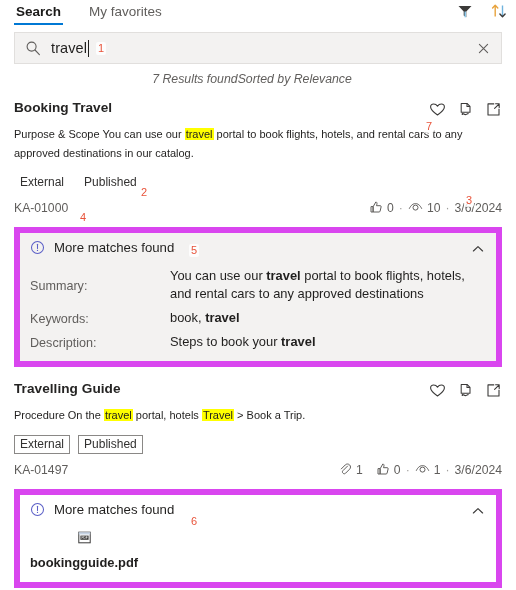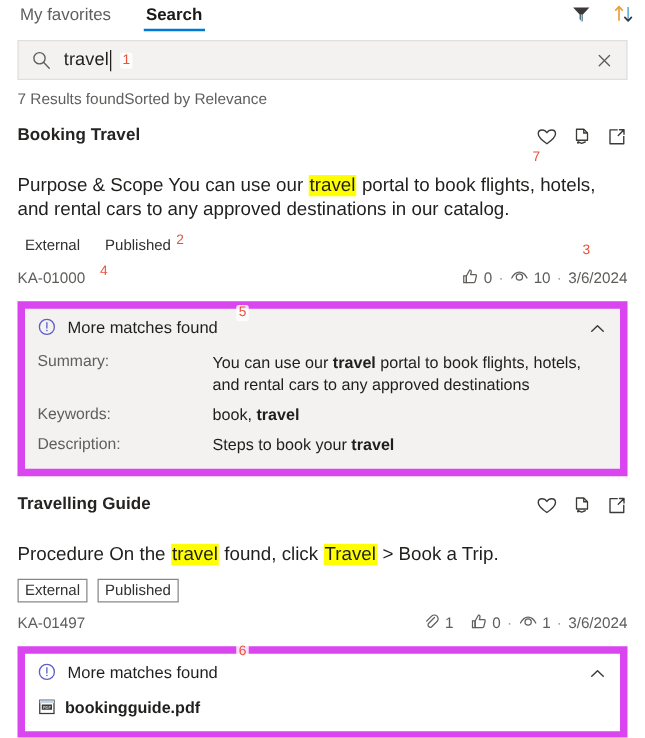--- a/index.html
+++ b/index.html
@@ -82,24 +82,25 @@
     height: 17px;
     background: #201f1e;
     margin-left: 1px;
     vertical-align: middle;
   }
   .clear-icon { margin-right: 10px; cursor: pointer; line-height: 0; }
 
   
   .metarow {
     display: flex;
-    justify-content: flex-start;
-    margin: 8px 14px 0 14px;
+    justify-content: center;
+    margin: 8px 14px 0 2px;
     font-size: 12.3px;
     color: #605e5c;
+    font-style: italic;
   }
   .metarow .right { color: #605e5c; }
 
   
   .result { margin: 0 14px; position: relative; }
   .result-head {
     display: flex;
     align-items: flex-start;
     justify-content: space-between;
   }
@@ -111,24 +112,24 @@
   }
   .result-actions {
     display: flex;
     align-items: center;
     gap: 11px;
     padding-top: 1px;
   }
   .ricon { cursor: pointer; line-height: 0; }
 
   .snippet {
-    font-size: 15px;
+    font-size: 11px;
     color: #201f1e;
     line-height: 19px;
-    margin-top: 21px;
+    margin-top: 7px;
     max-width: 472px;
   }
   mark { background: #ffff00; color: #201f1e; padding: 0 1px; }
 
   .badges { display: flex; gap: 8px; margin-top: 10px; }
   .badge {
     font-size: 12px;
     color: #323130;
     padding: 1px 5px;
     line-height: 15px;
@@ -172,36 +173,36 @@
   .more-head .info-icon { margin-right: 9px; line-height: 0; }
   .more-title { font-size: 13.2px; color: #201f1e; }
   .chevron {
     position: absolute;
     right: 10px;
     top: 8px;
     line-height: 0;
     cursor: pointer;
   }
   .more-body { padding: 0 10px 10px 10px; }
-  .kvrow { display: flex; margin-top: 6px; }
+  .kvrow { display: flex; margin-top: 6px; align-items: center; }
   .kvkey {
     width: 140px;
     flex: none;
     font-size: 12.6px;
     color: #605e5c;
     padding-top: 1px;
   }
   .kvval {
     font-size: 12.9px;
     color: #201f1e;
     line-height: 18px;
     max-width: 330px;
   }
   .kvval b { font-weight: bold; }
-  .attachment { display: flex; align-items: center; gap: 7px; }
+  .attachment { display: flex; align-items: center; gap: 7px; flex-direction: column; }
   .attachment .fname { font-weight: bold; font-size: 12.9px; color: #201f1e; }
 
   .divider-space { height: 14px; }
 
   
   .anno {
     position: absolute;
     font-size: 11px;
     color: #e8533a;
     background: rgba(255,255,255,0.82);
@@ -210,22 +211,22 @@
     font-family: "Liberation Sans", sans-serif;
     pointer-events: none;
     z-index: 40;
     line-height: 13px;
   }
 </style>
 </head>
 <body>
 
 <div class="tabbar">
+  <div class="tab active">Search</div>
   <div class="tab">My favorites</div>
-  <div class="tab active">Search</div>
 
   <div class="header-actions">
     <span class="hicon">
       <svg width="18" height="18" viewBox="0 0 18 18">
         <path d="M2.5 4 L15.5 4 L10.3 9.6 L10.3 15.2 L7.7 13.4 L7.7 9.6 Z" fill="#3b3a39"></path>
         <rect x="8.5" y="9.5" width="1.5" height="5.8" fill="#8ecaec"></rect>
       </svg>
     </span>
     <span class="hicon">
       <svg width="18" height="18" viewBox="0 0 18 18">
@@ -380,21 +381,21 @@
       </span>
       <span class="ricon">
         <svg width="17" height="17" viewBox="0 0 17 17">
           <path d="M9.2 2.9 L3 2.9 L3 14 L14 14 L14 7.8" fill="none" stroke="#3b3a39" stroke-width="1.1" stroke-linejoin="round"></path>
           <path d="M9.6 7.4 L14.2 2.8 M10.6 2.8 L14.2 2.8 L14.2 6.4" fill="none" stroke="#3b3a39" stroke-width="1.1" stroke-linecap="round" stroke-linejoin="round"></path>
         </svg>
       </span>
     </div>
   </div>
 
-  <div class="snippet"><span>Procedure On the </span><mark>travel</mark><span> found, click </span><mark>Travel</mark><span> &gt; Book a Trip.</span></div>
+  <div class="snippet"><span>Procedure On the </span><mark>travel</mark><span> portal, hotels </span><mark>Travel</mark><span> &gt; Book a Trip.</span></div>
 
   <div class="badges">
     <span class="badge bordered">External</span>
     <span class="badge bordered">Published</span>
   </div>
 
   <div class="idrow">
     <span>KA-01497</span>
     <span class="stats">
       <span class="stat" style="margin-right:8px">

